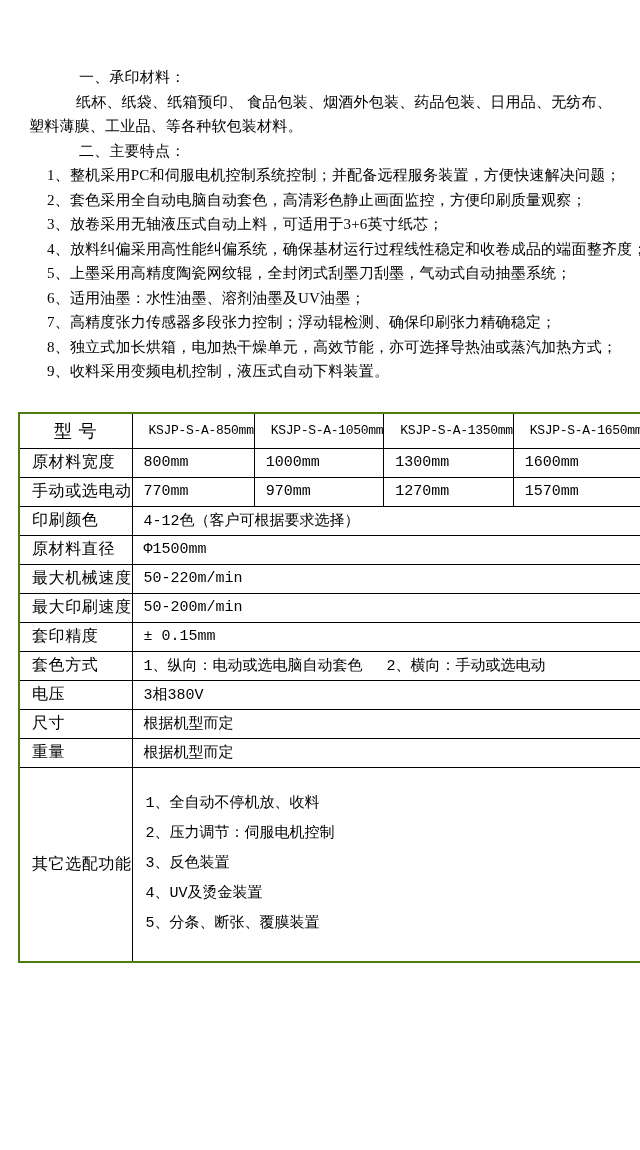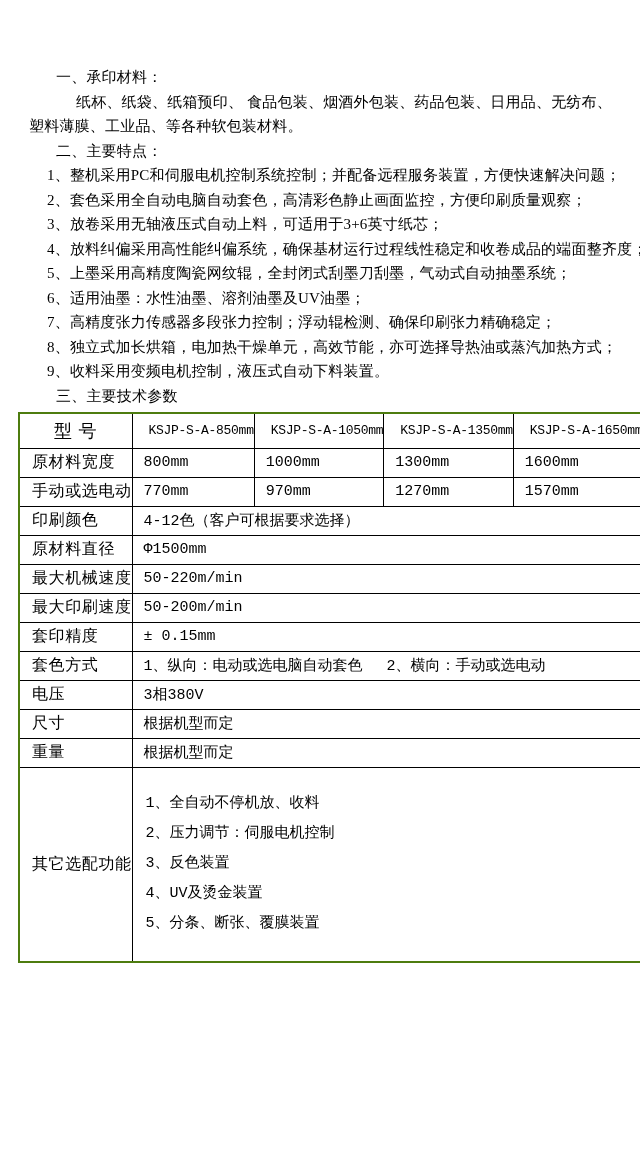--- a/index.html
+++ b/index.html
@@ -22,21 +22,21 @@
     left: 0;
     top: 65px;
     width: 640px;
   }
   .line {
     font-size: 15px;
     line-height: 24.5px;
     white-space: pre;
     letter-spacing: 0.2px;
   }
-  .ind-sec  { padding-left: 56px; }
+  .ind-sec  { padding-left: 79px; }
   .ind-p1   { padding-left: 76px; }
   .ind-p2   { padding-left: 29px; }
   .ind-item { padding-left: 47px; }
 
   
   .spec-table {
     position: absolute;
     left: 18px;
     top: 412px;
     border-collapse: collapse;
@@ -105,21 +105,20 @@
     <div class="line ind-sec">二、主要特点：</div>
     <div class="line ind-item">1、整机采用PC和伺服电机控制系统控制；并配备远程服务装置，方便快速解决问题；</div>
     <div class="line ind-item">2、套色采用全自动电脑自动套色，高清彩色静止画面监控，方便印刷质量观察；</div>
     <div class="line ind-item">3、放卷采用无轴液压式自动上料，可适用于3+6英寸纸芯；</div>
     <div class="line ind-item">4、放料纠偏采用高性能纠偏系统，确保基材运行过程线性稳定和收卷成品的端面整齐度；</div>
     <div class="line ind-item">5、上墨采用高精度陶瓷网纹辊，全封闭式刮墨刀刮墨，气动式自动抽墨系统；</div>
     <div class="line ind-item">6、适用油墨：水性油墨、溶剂油墨及UV油墨；</div>
     <div class="line ind-item">7、高精度张力传感器多段张力控制；浮动辊检测、确保印刷张力精确稳定；</div>
     <div class="line ind-item">8、独立式加长烘箱，电加热干燥单元，高效节能，亦可选择导热油或蒸汽加热方式；</div>
     <div class="line ind-item">9、收料采用变频电机控制，液压式自动下料装置。</div>
-    <div class="line ind-sec">三、主要技术参数</div>
   </div>
 
   <table class="spec-table">
     <colgroup>
       <col class="c0">
         <col class="c1">
         <col class="c2">
         <col class="c3">
         <col class="c4">
     </colgroup>

